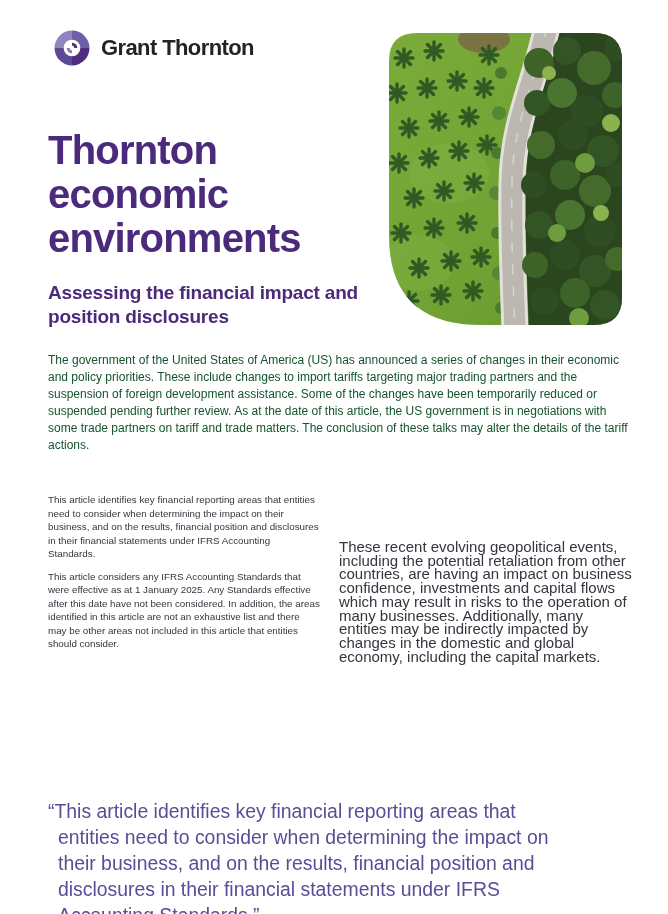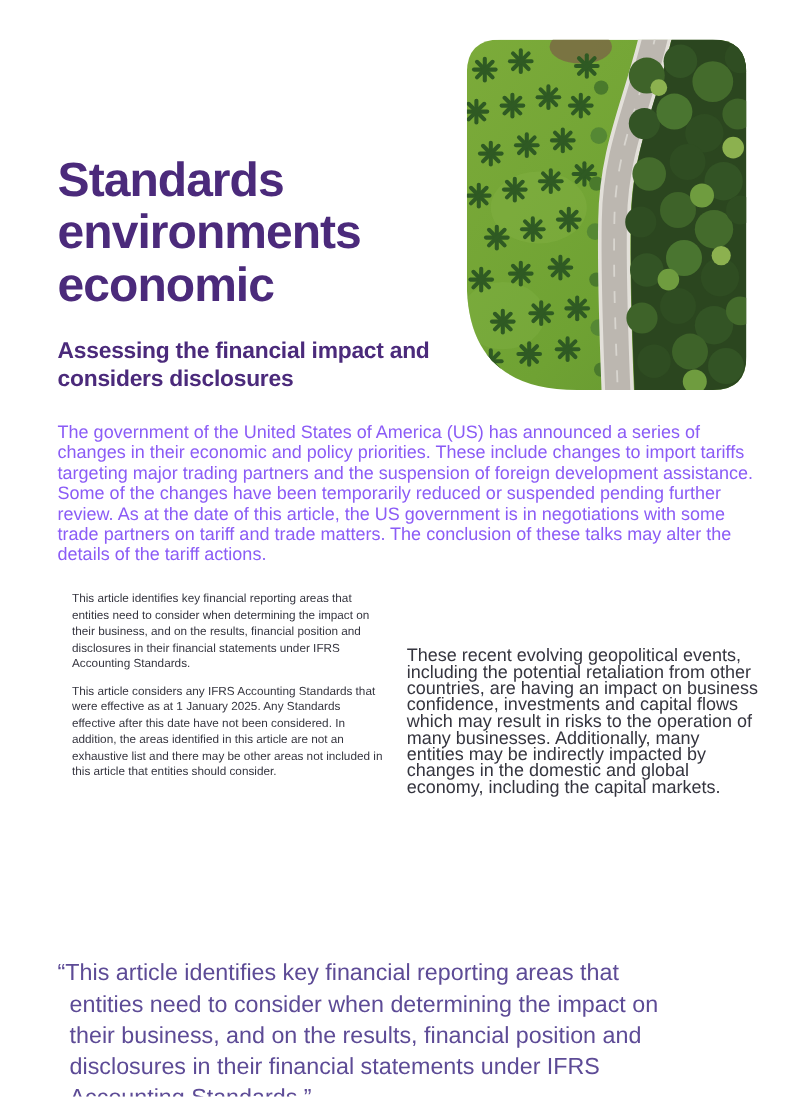--- a/index.html
+++ b/index.html
@@ -18,28 +18,28 @@
   .title div { white-space:nowrap; }
   .subtitle {
     position:absolute; left:48px; top:281px; width:320px;
     font-size:19px; line-height:24px; font-weight:700; color:#4b2a7b; letter-spacing:-0.2px;
   }
 
   .photo { position:absolute; left:389px; top:33px; width:233px; height:292px; }
 
   .lead {
     position:absolute; left:48px; top:352px; width:588px;
-    font-size:15px; line-height:17px; color:#8b5cf6;
+    font-size:12px; line-height:17px; color:#14532d;
   }
 
   .col-left {
     position:absolute; left:48px; top:493px; width:272px;
     font-size:9.8px; line-height:13.5px; color:#35353f;
   }
-  .col-left p { margin:0 0 9px 12px; }
+  .col-left p { margin:0 0 9px 0; }
 
   .intro-heading {
     position:absolute; left:339px; top:487px;
     font-size:21px; font-weight:400; color:#4b2a7b; letter-spacing:-0.2px;
   }
   .col-right {
     position:absolute; left:339px; top:540px; width:295px;
     font-size:15px; line-height:13.7px; color:#35353f;
   }
 
@@ -47,20 +47,36 @@
     position:absolute; left:48px; top:798px; width:500px;
     font-size:19.4px; line-height:26px; color:#5d4b96;
     padding-left:10px; text-indent:-10px;
   }
 </style>
 </head>
 <body>
 
 <div class="page">
 
+  <div class="logo">
+    <span>
+      <svg width="38" height="38" viewBox="0 0 100 100">
+        <g>
+          <path d="M50 4 A46 46 0 0 1 96 50 L72 50 A22 22 0 0 0 50 28 Z" fill="#6e5fa8"></path>
+          <path d="M96 50 A46 46 0 0 1 50 96 L50 72 A22 22 0 0 0 72 50 Z" fill="#4f2d7f"></path>
+          <path d="M50 96 A46 46 0 0 1 4 50 L28 50 A22 22 0 0 0 50 72 Z" fill="#5d4a94"></path>
+          <path d="M4 50 A46 46 0 0 1 50 4 L50 28 A22 22 0 0 0 28 50 Z" fill="#9184c1"></path>
+          <circle cx="50" cy="50" r="15" fill="#ffffff"></circle>
+          <path d="M50 36 A14 14 0 0 1 64 50 L56 50 A6.5 6.5 0 0 0 50 43.5 Z" fill="#4f2d7f"></path>
+          <path d="M50 64 A14 14 0 0 1 36 50 L44 50 A6.5 6.5 0 0 0 50 56.5 Z" fill="#8a7cba"></path>
+        </g>
+      </svg>
+    </span>
+    <span class="logo-text">Grant Thornton</span>
+  </div>
 
   <div class="photo">
     <svg width="233" height="292" viewBox="0 0 233 292">
       <defs>
         <clipPath id="photoClip">
           <path d="M28 0 H205 Q233 0 233 28 V264 Q233 292 205 292 H92 Q0 292 0 202 V28 Q0 0 28 0 Z"></path>
         </clipPath>
         <linearGradient id="grass" x1="0" y1="0" x2="1" y2="1">
           <stop offset="0" stop-color="#7cab3a"></stop>
           <stop offset="0.6" stop-color="#6fa233"></stop>
@@ -150,26 +166,26 @@
           <circle cx="222" cy="90" r="9" fill="#8cb14f"></circle>
             <circle cx="190" cy="285" r="10" fill="#6f9c3f"></circle>
           <circle cx="160" cy="40" r="7" fill="#8cb14f"></circle>
             <circle cx="212" cy="180" r="8" fill="#8cb14f"></circle>
         </g>
       </g>
     </svg>
   </div>
 
   <div class="title">
-    <div>Standards</div>
+    <div>Thornton</div>
+    <div>economic</div>
     <div>environments</div>
-    <div>economic</div>
   </div>
 
-  <div class="subtitle">Assessing the financial impact and considers disclosures</div>
+  <div class="subtitle">Assessing the financial impact and position disclosures</div>
 
   <div class="lead">The government of the United States of America (US) has announced a series of changes in their economic and policy priorities. These include changes to import tariffs targeting major trading partners and the suspension of foreign development assistance. Some of the changes have been temporarily reduced or suspended pending further review. As at the date of this article, the US government is in negotiations with some trade partners on tariff and trade matters. The conclusion of these talks may alter the details of the tariff actions.</div>
 
   <div class="col-left">
     <p>This article identifies key financial reporting areas that entities need to consider when determining the impact on their business, and on the results, financial position and disclosures in their financial statements under IFRS Accounting Standards.</p>
     <p>This article considers any IFRS Accounting Standards that were effective as at 1 January 2025. Any Standards effective after this date have not been considered. In addition, the areas identified in this article are not an exhaustive list and there may be other areas not included in this article that entities should consider.</p>
   </div>
 
   <div class="col-right">These recent evolving geopolitical events, including the potential retaliation from other countries, are having an impact on business confidence, investments and capital flows which may result in risks to the operation of many businesses. Additionally, many entities may be indirectly impacted by changes in the domestic and global economy, including the capital markets.</div>
 

